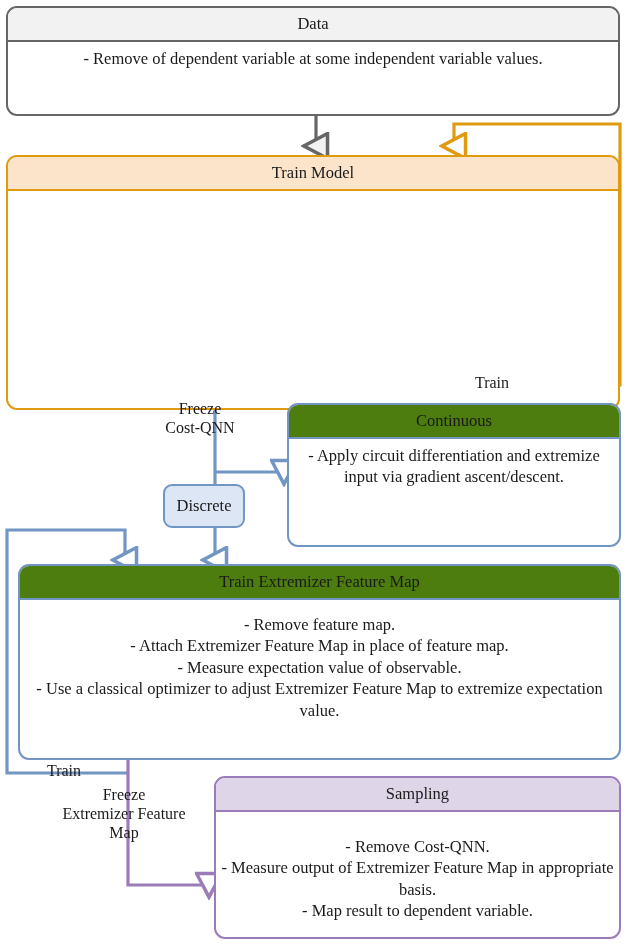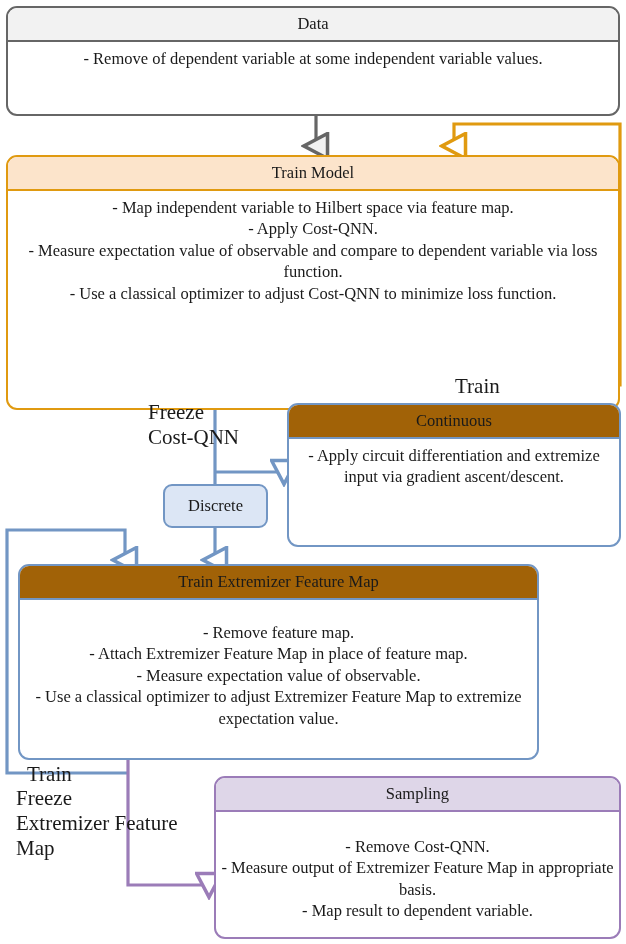--- a/index.html
+++ b/index.html
@@ -44,42 +44,42 @@
     padding:6px 2px 6px 2px;
     white-space:pre-line;
     background:#ffffff;
   }
   
   .gray{border-color:#666666;}
   .gray .title{background:#f2f2f2;border-bottom-color:#666666;}
   .orange{border-color:#e09a10;}
   .orange .title{background:#fce4cb;border-bottom-color:#e09a10;}
   .blue{border-color:#7296c4;}
-  .blue .title{background:#a16207;border-bottom-color:#7296c4;}
+  .blue .title{background:#4d7c0f;border-bottom-color:#7296c4;}
   .purple{border-color:#9b7cb8;}
   .purple .title{background:#ded6e8;border-bottom-color:#9b7cb8;text-align:center;}
 
   
   .smallbox{
     position:absolute;
     box-sizing:border-box;
     border:2.5px solid #7296c4;
     border-radius:9px;
     background:#dce6f5;
     display:flex;
     align-items:center;
     justify-content:center;
     font-size:16.5px;
   }
   
   .elabel{
     position:absolute;
-    font-size:21px;
+    font-size:16px;
     line-height:1.18;
-    text-align:left;
+    text-align:center;
     white-space:pre-line;
     background:transparent;
   }
   
   #wires{position:absolute;left:0;top:0;width:626px;height:944px;}
 </style>
 </head>
 <body>
 
 <div id="canvas">
@@ -114,38 +114,34 @@
     <path d="M128,760 L128,885 L209,885" fill="none" stroke="#9b7cb8" stroke-width="3.2" marker-end="url(#ah-purple)"></path>
   </svg>
 
   <div class="box gray" style="left:6px; top:6px; width:614px; height:110px;">
     <div class="title">Data</div>
     <div class="body">- Remove of dependent variable at some independent variable values.</div>
   </div>
 
   <div class="box orange" style="left:6px; top:155px; width:614px; height:255px;">
     <div class="title">Train Model</div>
-    <div class="body">- Map independent variable to Hilbert space via feature map.
-- Apply Cost-QNN.
-- Measure expectation value of observable and compare to dependent variable via loss function.
-- Use a classical optimizer to adjust Cost-QNN to minimize loss function.</div>
   </div>
 
   <div class="box blue" style="left:287px; top:403px; width:334px; height:144px;">
     <div class="title">Continuous</div>
     <div class="body" style="">- Apply circuit differentiation and extremize input via gradient ascent/descent.</div>
   </div>
 
-  <div class="smallbox" style="left:163px; top:484px; width:105px; height:44px;">
+  <div class="smallbox" style="left:163px; top:484px; width:82px; height:44px;">
     <span>Discrete</span>
   </div>
 
-  <div class="box blue" style="left:18px; top:564px; width:521px; height:196px;">
+  <div class="box blue" style="left:18px; top:564px; width:603px; height:196px;">
     <div class="title">Train Extremizer Feature Map</div>
-    <div class="body" style="padding-top:22px;">- Remove feature map.
+    <div class="body" style="padding-top:14px;">- Remove feature map.
 - Attach Extremizer Feature Map in place of feature map.
 - Measure expectation value of observable.
 - Use a classical optimizer to adjust Extremizer Feature Map to extremize expectation value.</div>
   </div>
 
   <div class="box purple" style="left:214px; top:776px; width:407px; height:163px;">
     <div class="title">Sampling</div>
     <div class="body" style="padding-top:24px;">- Remove Cost-QNN.
 - Measure output of Extremizer Feature Map in appropriate basis.
 - Map result to dependent variable.</div>

